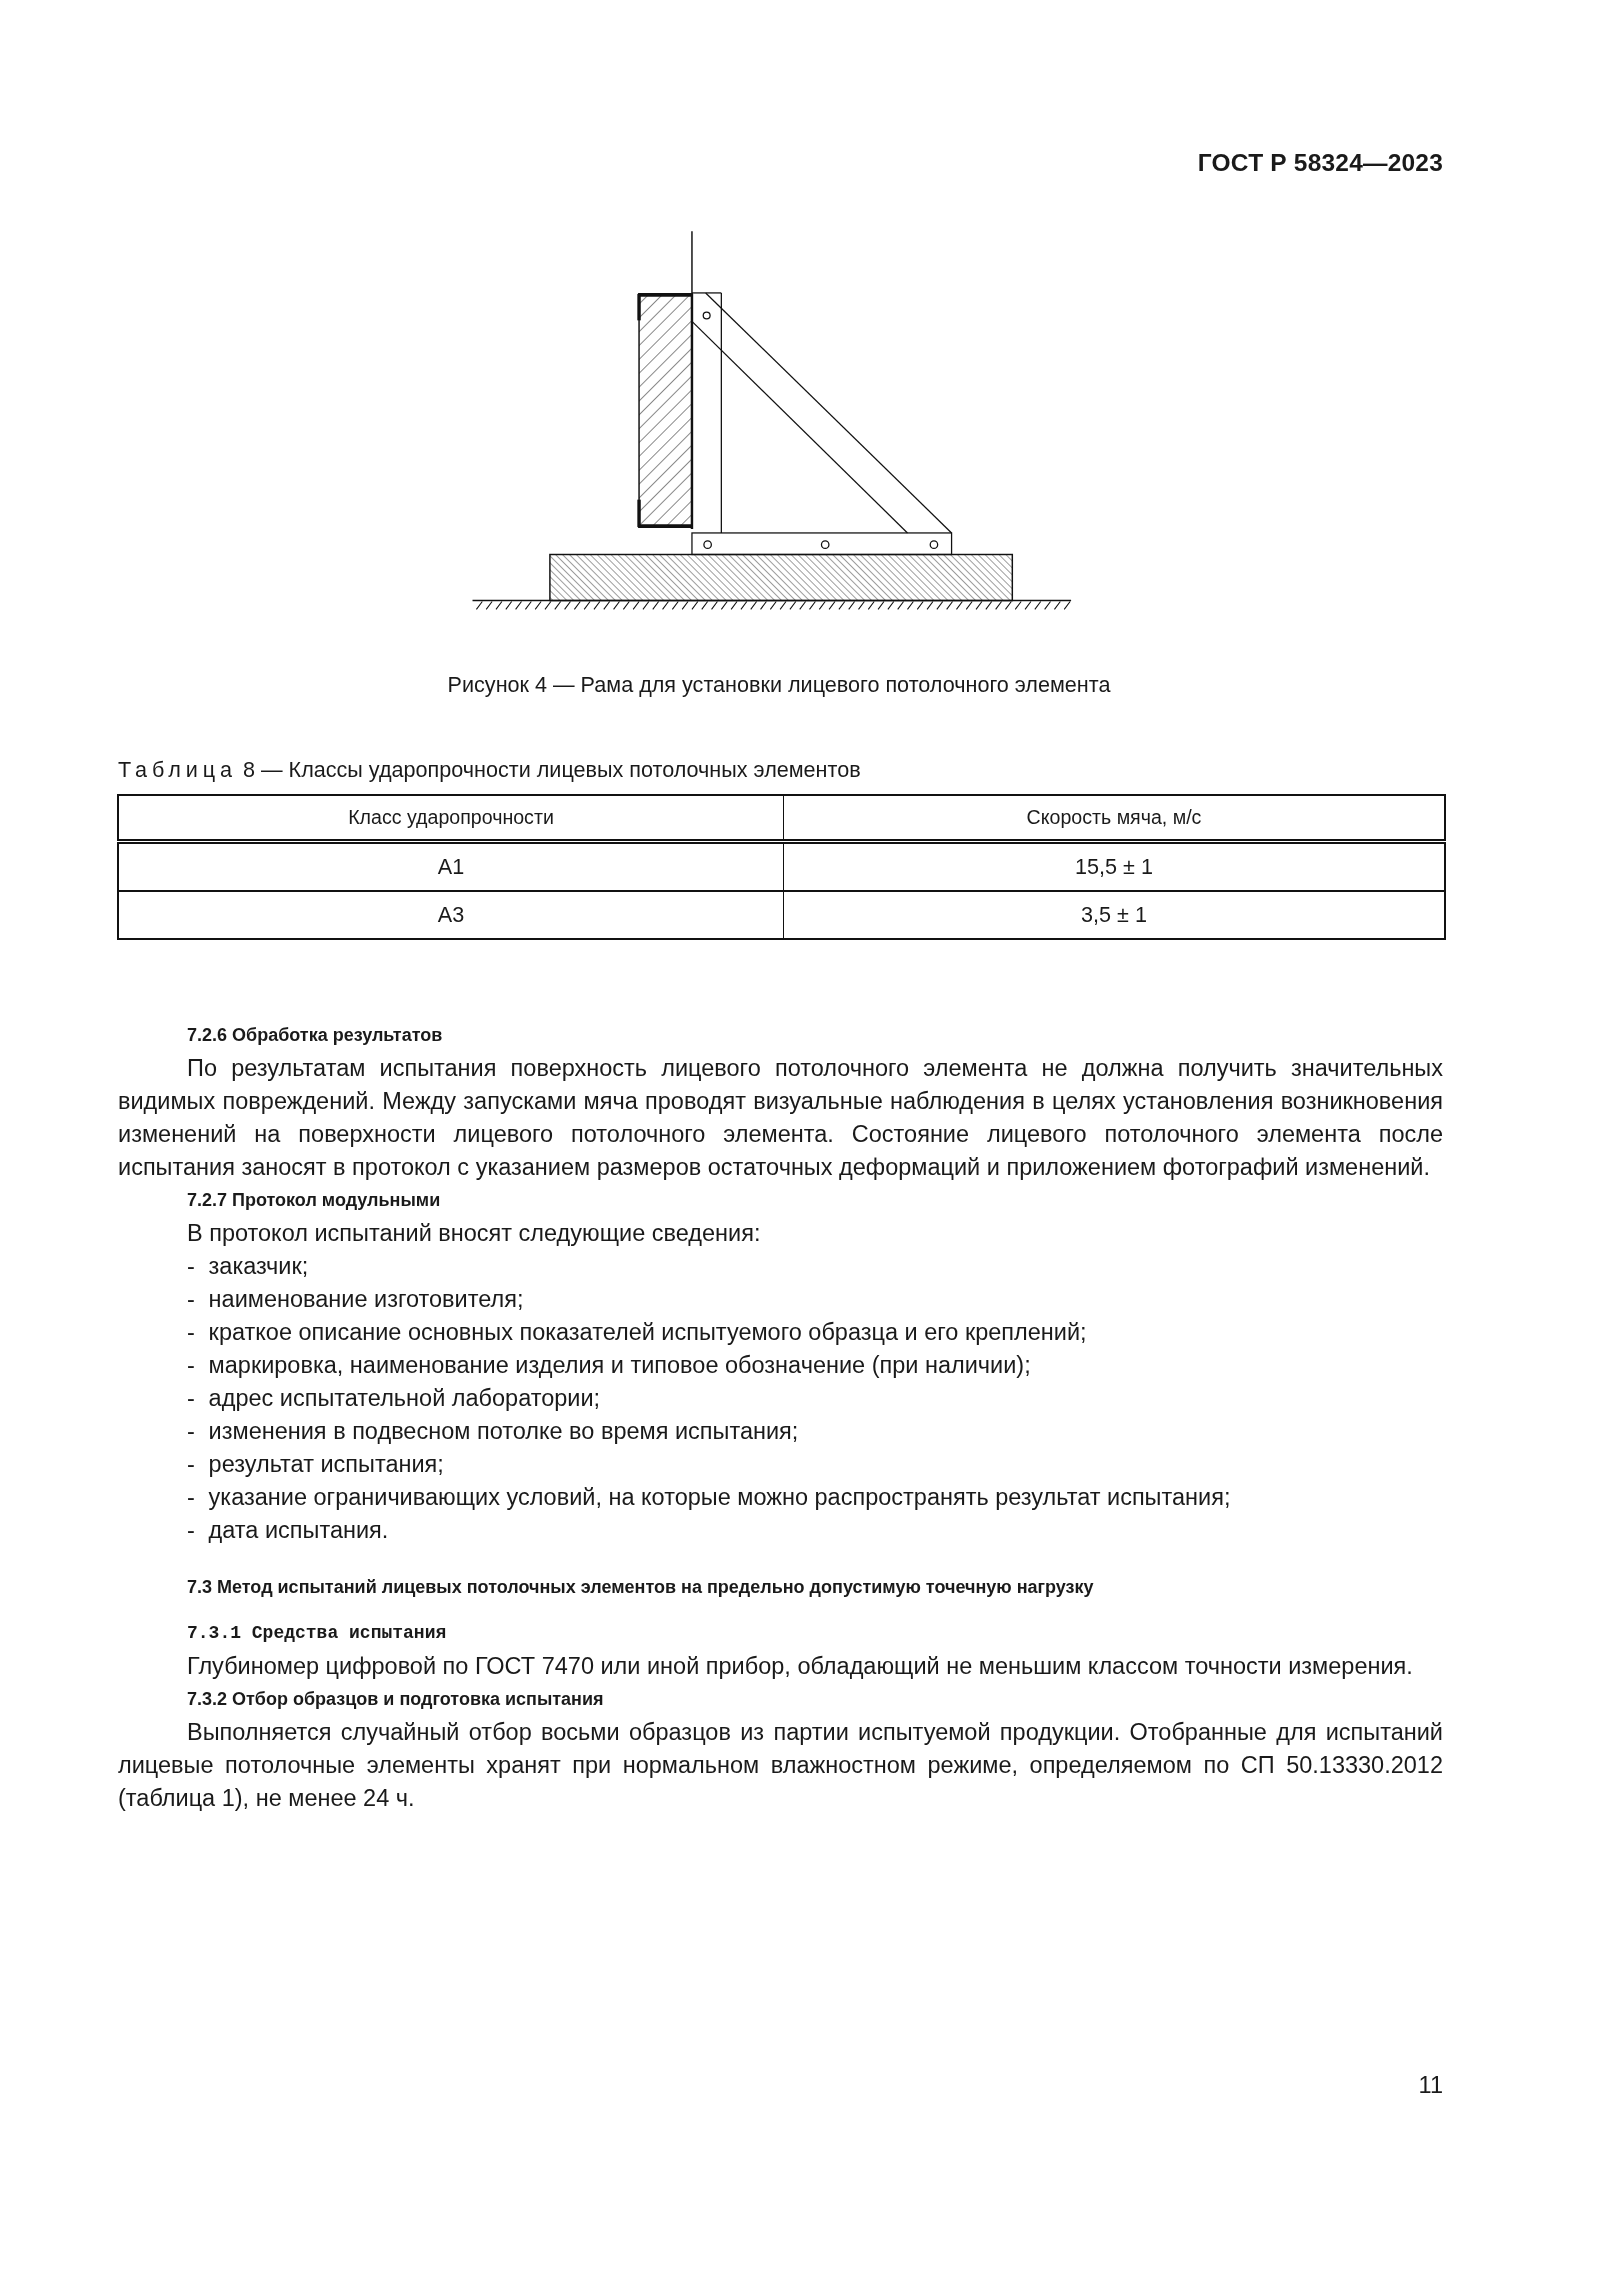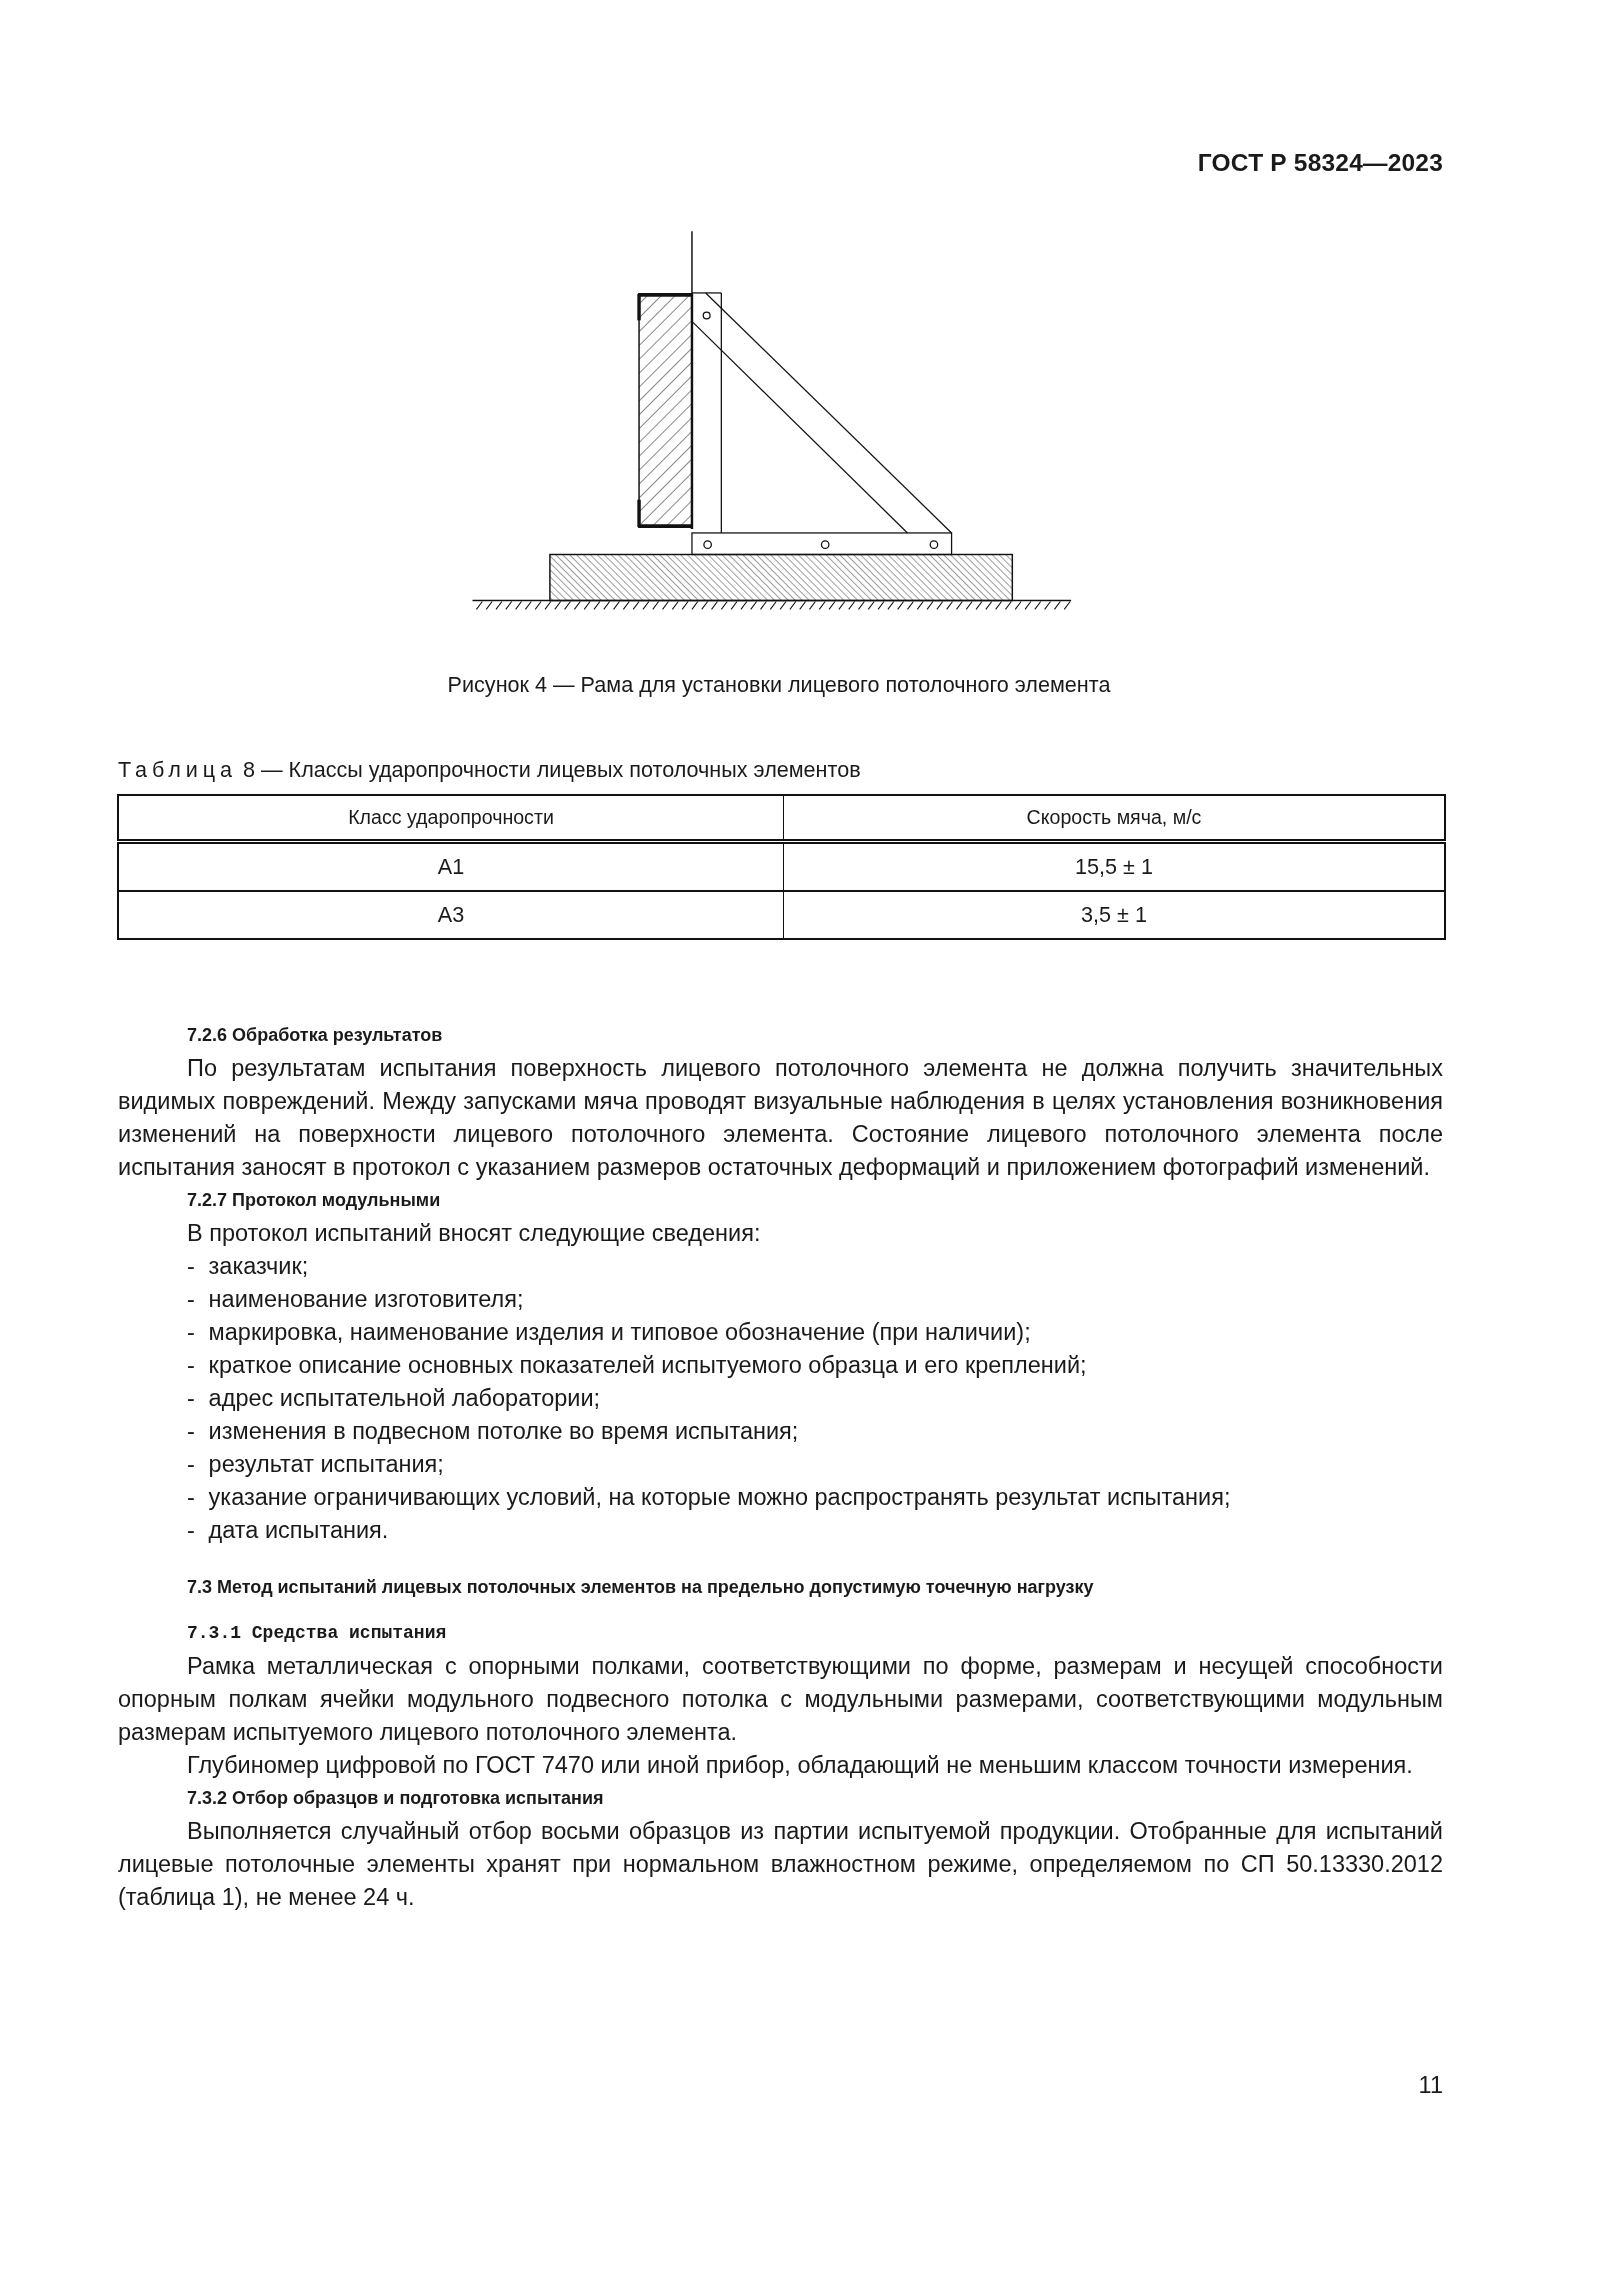--- a/index.html
+++ b/index.html
@@ -109,33 +109,32 @@
 
 <div class="abs body-text">
   <h3>7.2.6 Обработка результатов</h3>
   <p class="ind">По результатам испытания поверхность лицевого потолочного элемента не должна получить значительных видимых повреждений. Между запусками мяча проводят визуальные наблюдения в целях установления возникновения изменений на поверхности лицевого потолочного элемента. Состояние лицевого потолочного элемента после испытания заносят в протокол с указанием размеров остаточных деформаций и приложением фотографий изменений.</p>
 
   <h3>7.2.7 Протокол модульными</h3>
   <p class="ind">В протокол испытаний вносят следующие сведения:</p>
   <ul>
     <li>заказчик;</li>
     <li>наименование изготовителя;</li>
+    <li>краткое описание основных показателей испытуемого образца и его креплений;</li>
     <li>маркировка, наименование изделия и типовое обозначение (при наличии);</li>
-    <li>краткое описание основных показателей испытуемого образца и его креплений;</li>
     <li>адрес испытательной лаборатории;</li>
     <li>изменения в подвесном потолке во время испытания;</li>
     <li>результат испытания;</li>
     <li>указание ограничивающих условий, на которые можно распространять результат испытания;</li>
     <li>дата испытания.</li>
   </ul>
 
   <h3 class="gap">7.3 Метод испытаний лицевых потолочных элементов на предельно допустимую точечную нагрузку</h3>
 
   <h3 class="gap2">7.3.1 Средства испытания</h3>
-  <p class="ind">Рамка металлическая с опорными полками, соответствующими по форме, размерам и несущей способности опорным полкам ячейки модульного подвесного потолка с модульными размерами, соответствующими модульным размерам испытуемого лицевого потолочного элемента.</p>
   <p class="ind">Глубиномер цифровой по ГОСТ 7470 или иной прибор, обладающий не меньшим классом точности измерения.</p>
 
   <h3>7.3.2 Отбор образцов и подготовка испытания</h3>
   <p class="ind">Выполняется случайный отбор восьми образцов из партии испытуемой продукции. Отобранные для испытаний лицевые потолочные элементы хранят при нормальном влажностном режиме, определяемом по СП 50.13330.2012 (таблица 1), не менее 24 ч.</p>
 </div>
 
 <div class="abs page-number">11</div>
 
 
 </body></html>

